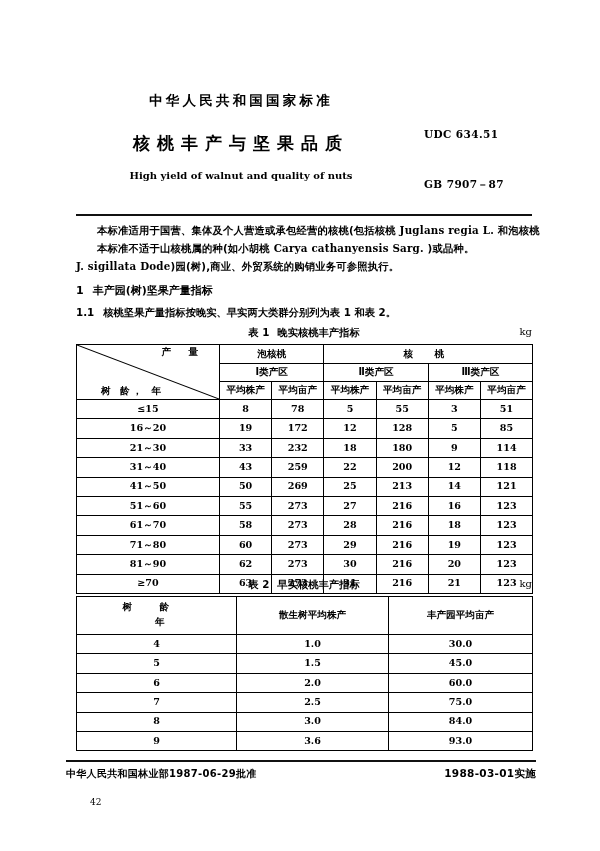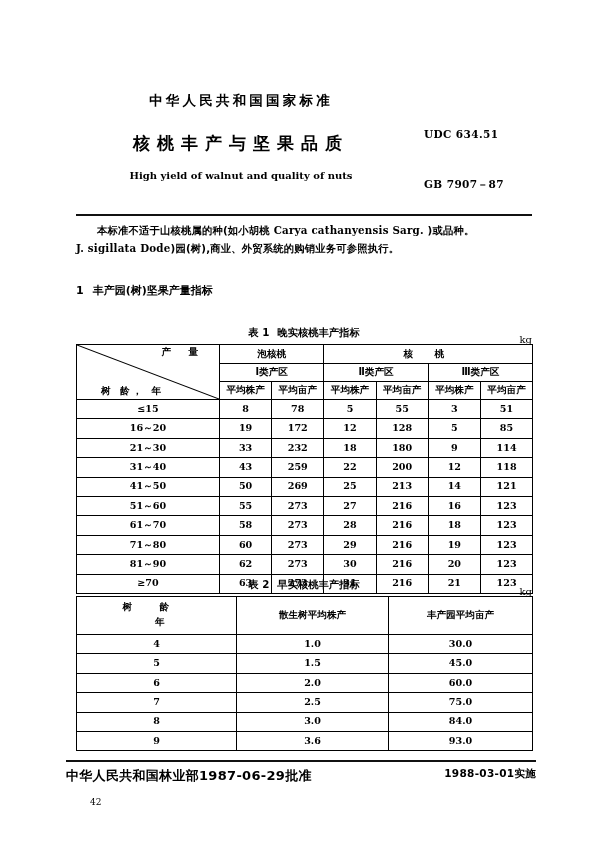--- a/index.html
+++ b/index.html
@@ -137,21 +137,21 @@
     left: 76px;
     font-size: 10.3px;
     font-weight: bold;
     text-align: center;
     white-space: nowrap;
   }
   .tbl-cap .capnum { margin-right: 8px; }
   .unit {
     position: absolute;
     right: 0;
-    top: 8px;
+    top: 0;
     font-size: 10px;
     font-family: "DejaVu Serif", "Liberation Serif", serif;
     font-weight: normal;
   }
   #cap1 { top: 326px; }
   #cap2 { top: 578px; }
 
   
   .gtbl {
     position: absolute;
@@ -255,21 +255,21 @@
     left: 66px;
     top: 760px;
     width: 470px;
     height: 1.6px;
     background: #111;
   }
   .foot-left {
     position: absolute;
     left: 66px;
     top: 767px;
-    font-size: 13px;
+    font-size: 10px;
     font-weight: bold;
     white-space: nowrap;
     letter-spacing: 0.3px;
   }
   .foot-right {
     position: absolute;
     right: 64px;
     top: 767px;
     font-size: 10.5px;
     font-weight: bold;
@@ -293,28 +293,32 @@
     <div class="nat-std">中华人民共和国国家标准</div>
     <div class="main-title">核桃丰产与坚果品质</div>
     <div class="eng-title">High yield of walnut and quality of nuts</div>
     <div class="udc">UDC  634.51</div>
     <div class="gbno">GB 7907－87</div>
   </div>
 
   <div class="rule-top"></div>
 
   <div class="body-text">
+    <p><span class="ind"></span><span>本标准适用于国营、集体及个人营造或承包经营的核桃(包括核桃 </span><span class="lat">Juglans regia L.</span><span> 和泡核桃</span></p>
     <p><span class="ind"></span><span>本标准不适于山核桃属的种(如小胡桃 </span><span class="lat">Carya cathanyensis Sarg.</span><span> )或品种。</span></p>
     <p><span class="lat">J. sigillata Dode</span><span>)园(树),商业、外贸系统的购销业务可参照执行。</span></p>
   </div>
 
   <div class="sec-h">
     <span class="num">1</span><span>丰产园(树)坚果产量指标</span>
   </div>
 
+  <div class="sub-h">
+    <span class="num">1.1</span><span>核桃坚果产量指标按晚实、早实两大类群分别列为表 1 和表 2。</span>
+  </div>
 
   <div class="tbl-cap" id="cap1">
     <span class="capnum">表 1</span><span>晚实核桃丰产指标</span>
     <span class="unit">kg</span>
   </div>
 
   <table class="gtbl" id="tbl1">
     <colgroup>
       <col style="width:143px">
       <col style="width:52.2px">

